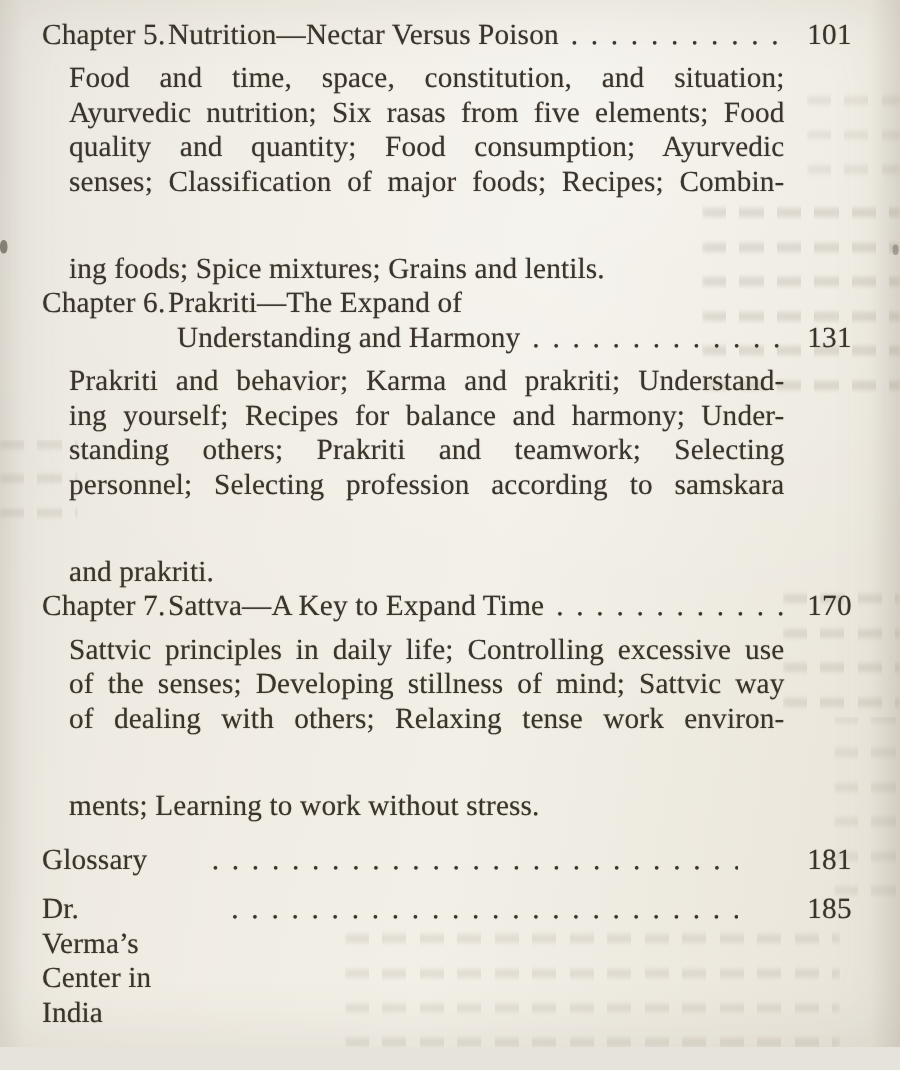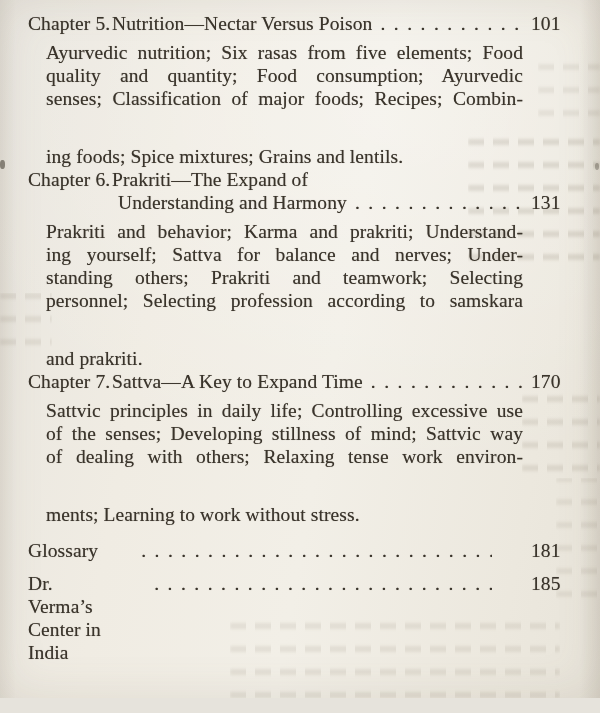--- a/index.html
+++ b/index.html
@@ -59,21 +59,21 @@
   .chapter-cont { margin-top: 0; }
   .ch-label { flex: 0 0 84px; white-space: nowrap; }
   .ch-spacer { flex: 0 0 84px; }
   .ch-title { white-space: nowrap; font-family: Liberation Serif, serif; }
   .ch-title.cont { margin-left: 6px; }
   .leader { flex: 1 1 auto; overflow: hidden; white-space: nowrap; margin: 0 4px 0 8px; }
   .leader::after {
     content: "..................................................................";
     letter-spacing: 8.5px;
   }
-  .pagenum { flex: 0 0 44px; text-align: left; white-space: nowrap; }
+  .pagenum { flex: 0 0 44px; text-align: center; white-space: nowrap; }
   .desc { margin: 6px 0 0 18px; width: 477px; }
   .dline {
     white-space: nowrap;
     text-align: justify;
     text-align-last: justify;
     text-justify: inter-word;
   }
   .dline.last { text-align-last: left; margin-top: 35px; }
   .back { margin-top: 10px; gap: 35px; }
   .back.first { margin-top: 13px; }
@@ -96,39 +96,40 @@
 
   <div class="content">
 
     <div class="row chapter first">
       <span class="ch-label">Chapter 5.</span>
       <span class="ch-title">Nutrition—Nectar Versus Poison</span>
       <span class="leader"></span>
       <span class="pagenum">101</span>
     </div>
     <div class="desc">
+      <div class="dline">Food and time, space, constitution, and situation;</div>
       <div class="dline">Ayurvedic nutrition; Six rasas from five elements; Food</div>
       <div class="dline">quality and quantity; Food consumption; Ayurvedic</div>
       <div class="dline">senses; Classification of major foods; Recipes; Combin-</div>
       <div class="dline last">ing foods; Spice mixtures; Grains and lentils.</div>
     </div>
 
     <div class="row chapter">
       <span class="ch-label">Chapter 6.</span>
       <span class="ch-title">Prakriti—The Expand of</span>
     </div>
     <div class="row chapter-cont">
       <span class="ch-spacer"></span>
       <span class="ch-title cont">Understanding and Harmony</span>
       <span class="leader"></span>
       <span class="pagenum">131</span>
     </div>
     <div class="desc">
       <div class="dline">Prakriti and behavior; Karma and prakriti; Understand-</div>
-      <div class="dline">ing yourself; Sattva for balance and nerves; Under-</div>
+      <div class="dline">ing yourself; Recipes for balance and harmony; Under-</div>
       <div class="dline">standing others; Prakriti and teamwork; Selecting</div>
       <div class="dline">personnel; Selecting profession according to samskara</div>
       <div class="dline last">and prakriti.</div>
     </div>
 
     <div class="row chapter">
       <span class="ch-label">Chapter 7.</span>
       <span class="ch-title">Sattva—A Key to Expand Time</span>
       <span class="leader"></span>
       <span class="pagenum">170</span>

